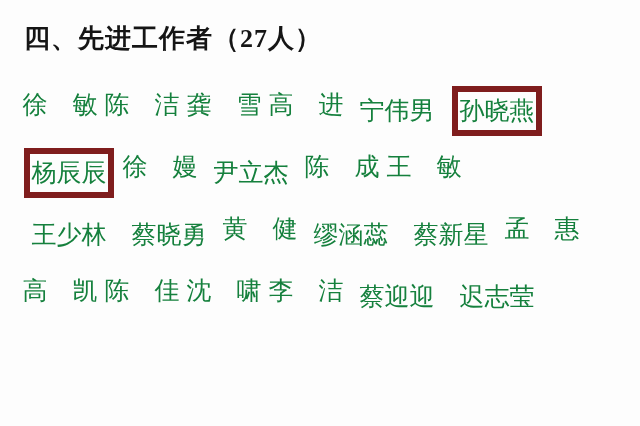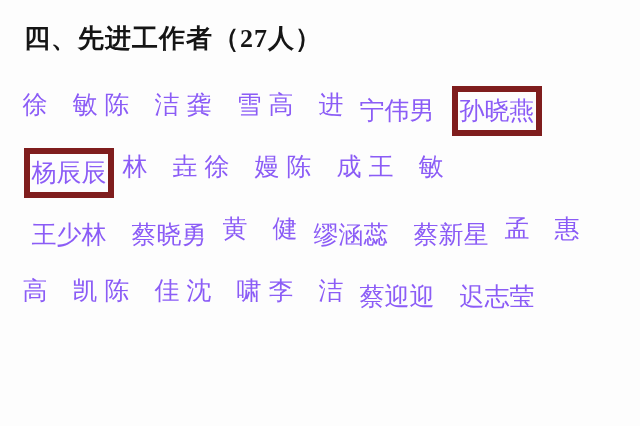--- a/index.html
+++ b/index.html
@@ -39,21 +39,21 @@
   .name-row {
     display: flex;
     align-items: center;
     height: 62px;
     padding-left: 2px;
   }
   .name-cell {
     position: relative;
     font-size: 25px;
     line-height: 30px;
-    color: #8b5cf6;
+    color: #15803d;
     white-space: nowrap;
     box-sizing: border-box;
     padding: 6px 4px;
     margin-right: 10px;
     letter-spacing: 0px;
     display: flex;
     align-items: center;
     justify-content: center;
   }
   
@@ -75,22 +75,22 @@
       <span class="name-cell w2">徐　敏</span>
       <span class="name-cell w2">陈　洁</span>
       <span class="name-cell w2">龚　雪</span>
       <span class="name-cell w2">高　进</span>
       <span class="name-cell w3">宁伟男</span>
       <span class="name-cell w3 highlight">孙晓燕</span>
     </div>
 
     <div class="name-row">
       <span class="name-cell w3 highlight">杨辰辰</span>
-      <span class="name-cell w2">林　垚</span>
       <span class="name-cell w2">徐　嫚</span>
+      <span class="name-cell w3">尹立杰</span>
       <span class="name-cell w2">陈　成</span>
       <span class="name-cell w2">王　敏</span>
     </div>
 
     <div class="name-row">
       <span class="name-cell w3">王少林</span>
       <span class="name-cell w3">蔡晓勇</span>
       <span class="name-cell w2">黄　健</span>
       <span class="name-cell w3">缪涵蕊</span>
       <span class="name-cell w3">蔡新星</span>

